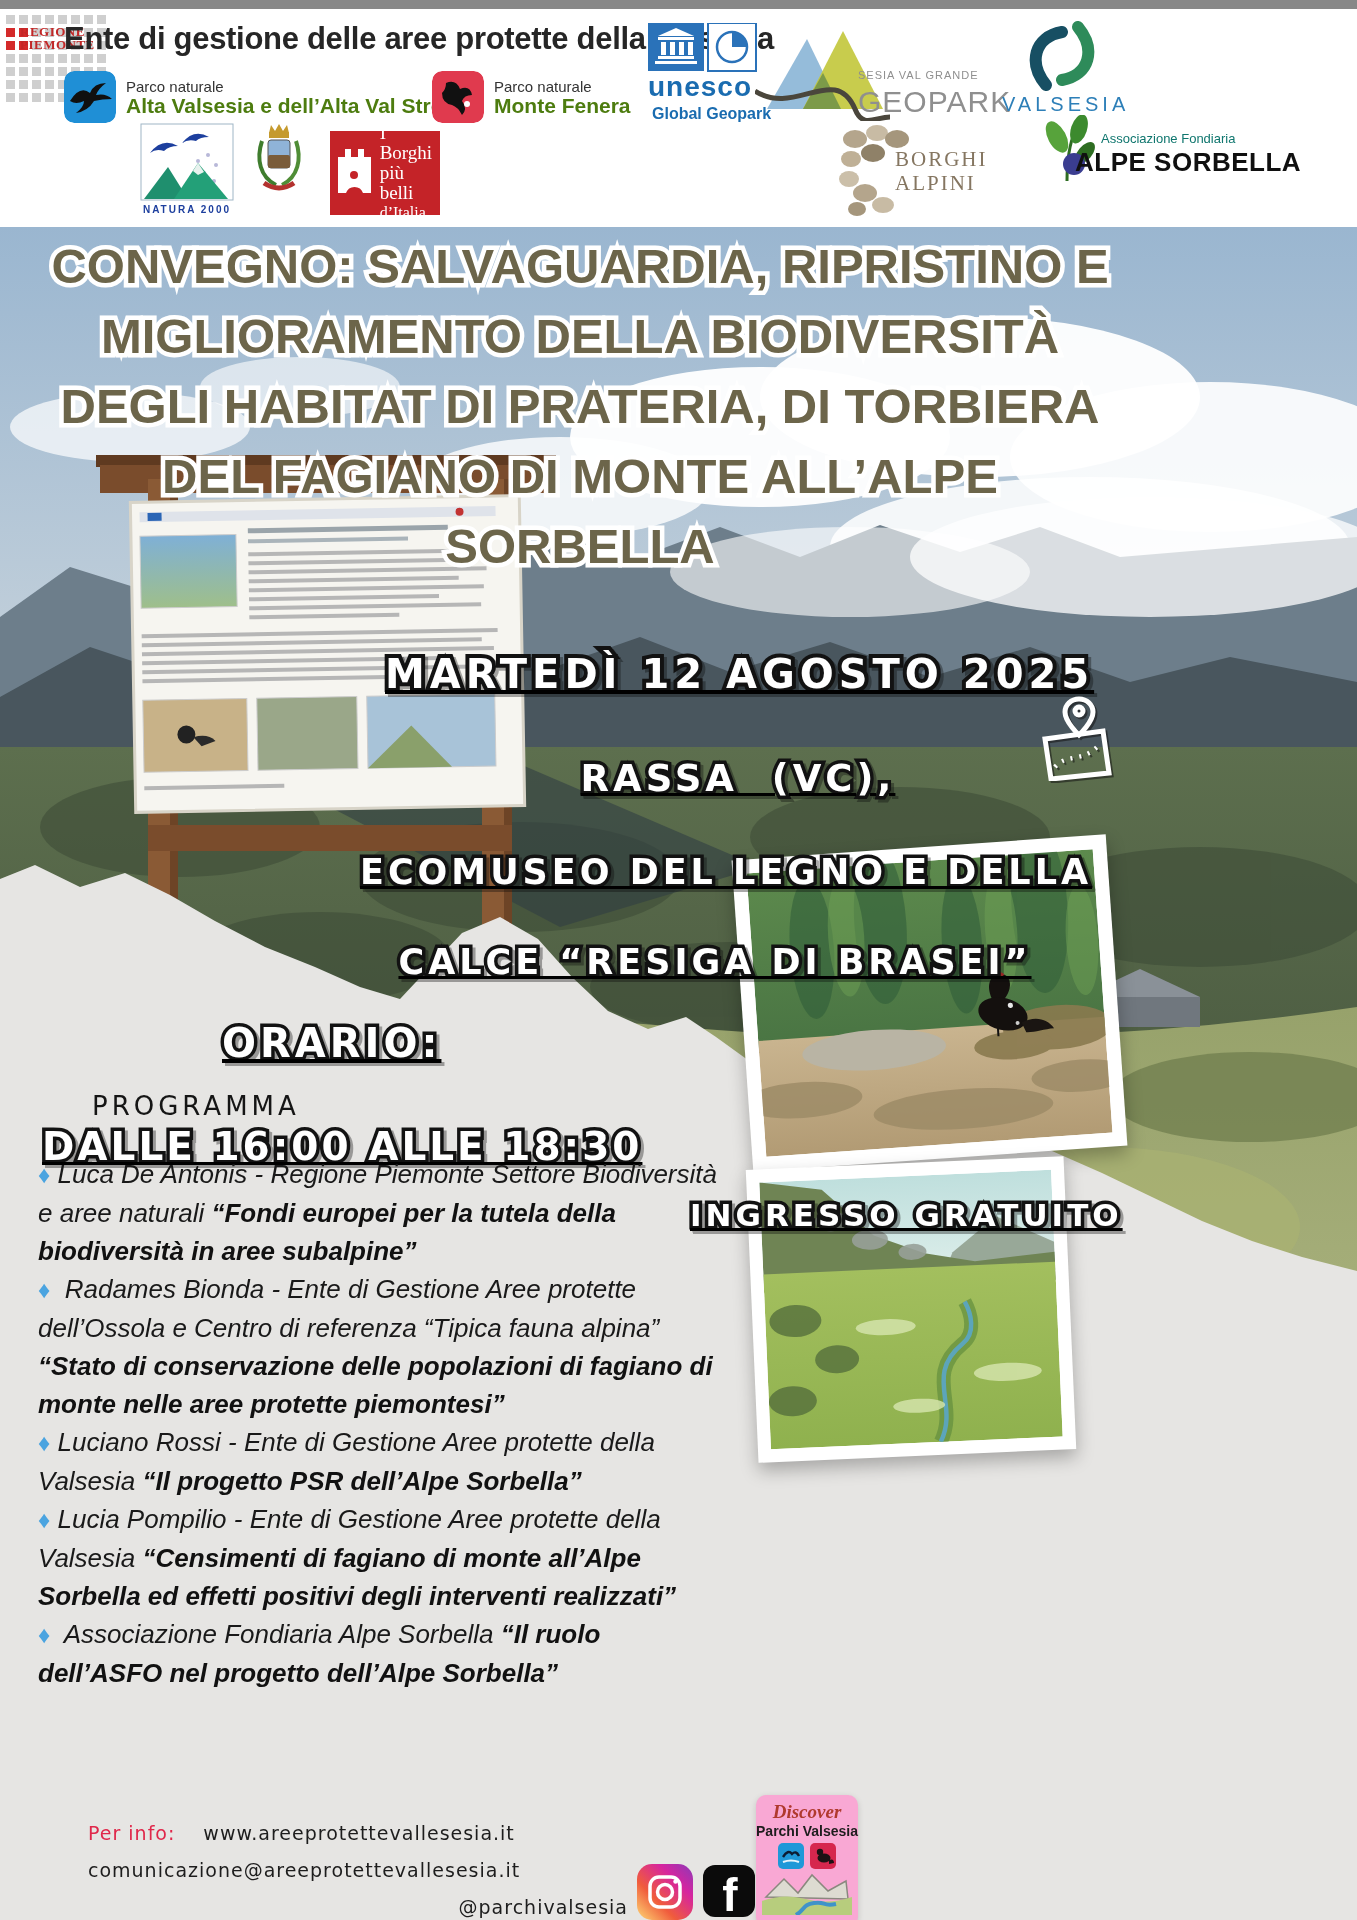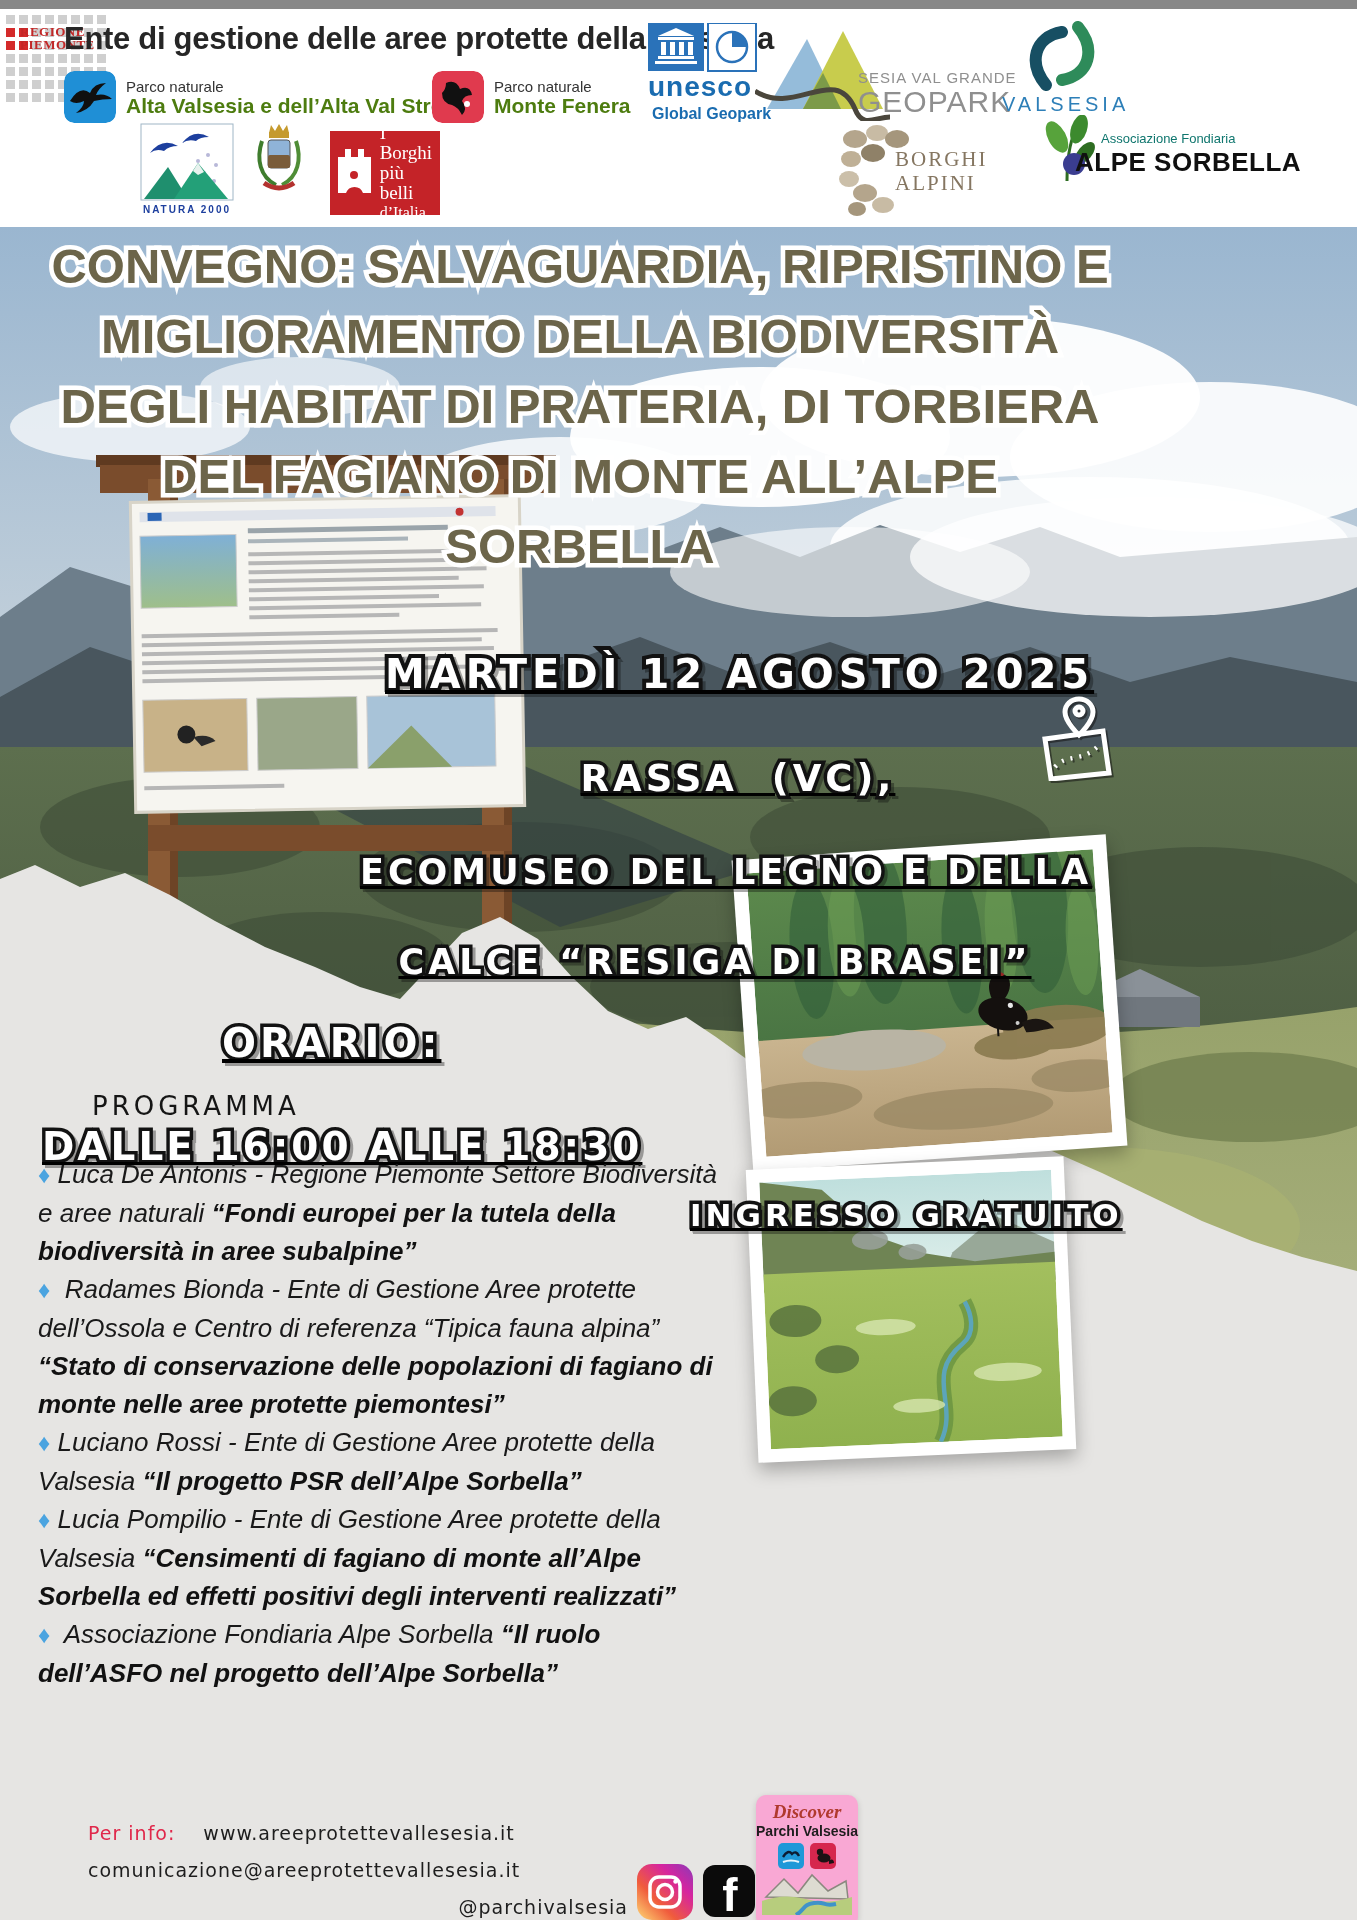--- a/index.html
+++ b/index.html
@@ -14,21 +14,21 @@
   .rp-grid .r{background:#d42a2a;}
   .rp-text{position:absolute;left:20px;top:16px;color:#c22727;font-family:"Liberation Serif",serif;
            font-weight:bold;font-size:13px;line-height:13px;letter-spacing:.5px;}
   .org-title{position:absolute;left:64px;top:12px;font-size:31px;font-weight:bold;color:#262626;letter-spacing:-.3px;}
   .park{position:absolute;top:62px;display:flex;gap:10px;align-items:center;}
   .park-tile{width:52px;height:52px;border-radius:10px;overflow:hidden;flex:0 0 auto;}
   .park-sup{font-size:15px;color:#333;line-height:17px;}
   .park-name{font-size:21px;font-weight:bold;color:#4d7c0f;line-height:21px;}
   .unesco-word{position:absolute;left:648px;top:62px;font-size:28px;font-weight:bold;color:#1a6cb0;letter-spacing:1px;}
   .unesco-sub{position:absolute;left:652px;top:96px;font-size:16px;font-weight:bold;color:#1a6cb0;}
-  .geo-l1{position:absolute;left:858px;top:60px;font-size:15px;color:#8f8f8f;letter-spacing:1px;}
+  .geo-l1{position:absolute;left:858px;top:60px;font-size:11px;color:#8f8f8f;letter-spacing:1px;}
   .geo-l2{position:absolute;left:858px;top:76px;font-size:30px;color:#8f8f8f;letter-spacing:1px;}
   .vs-word{position:absolute;left:1002px;top:84px;font-size:20px;color:#2d7fb8;letter-spacing:4px;}
   .n2k-label{position:absolute;left:0;bottom:2px;width:100%;text-align:center;font-size:10px;font-weight:bold;
              color:#1d3f9e;letter-spacing:2px;}
   .borghi-box{position:absolute;left:330px;top:122px;width:110px;height:84px;background:#c42328;display:flex;align-items:center;}
   .borghi-text{margin-left:4px;color:#fff;font-family:"Liberation Serif",serif;line-height:20px;font-size:19px;}
   .borghi-text .sm{font-size:16px;}
   .ba-text{position:absolute;left:60px;top:26px;font-family:"Liberation Serif",serif;color:#857661;
            font-size:21px;letter-spacing:2px;line-height:24px;}
   .as-sup{position:absolute;left:66px;top:16px;font-size:13px;color:#0f766e;}

